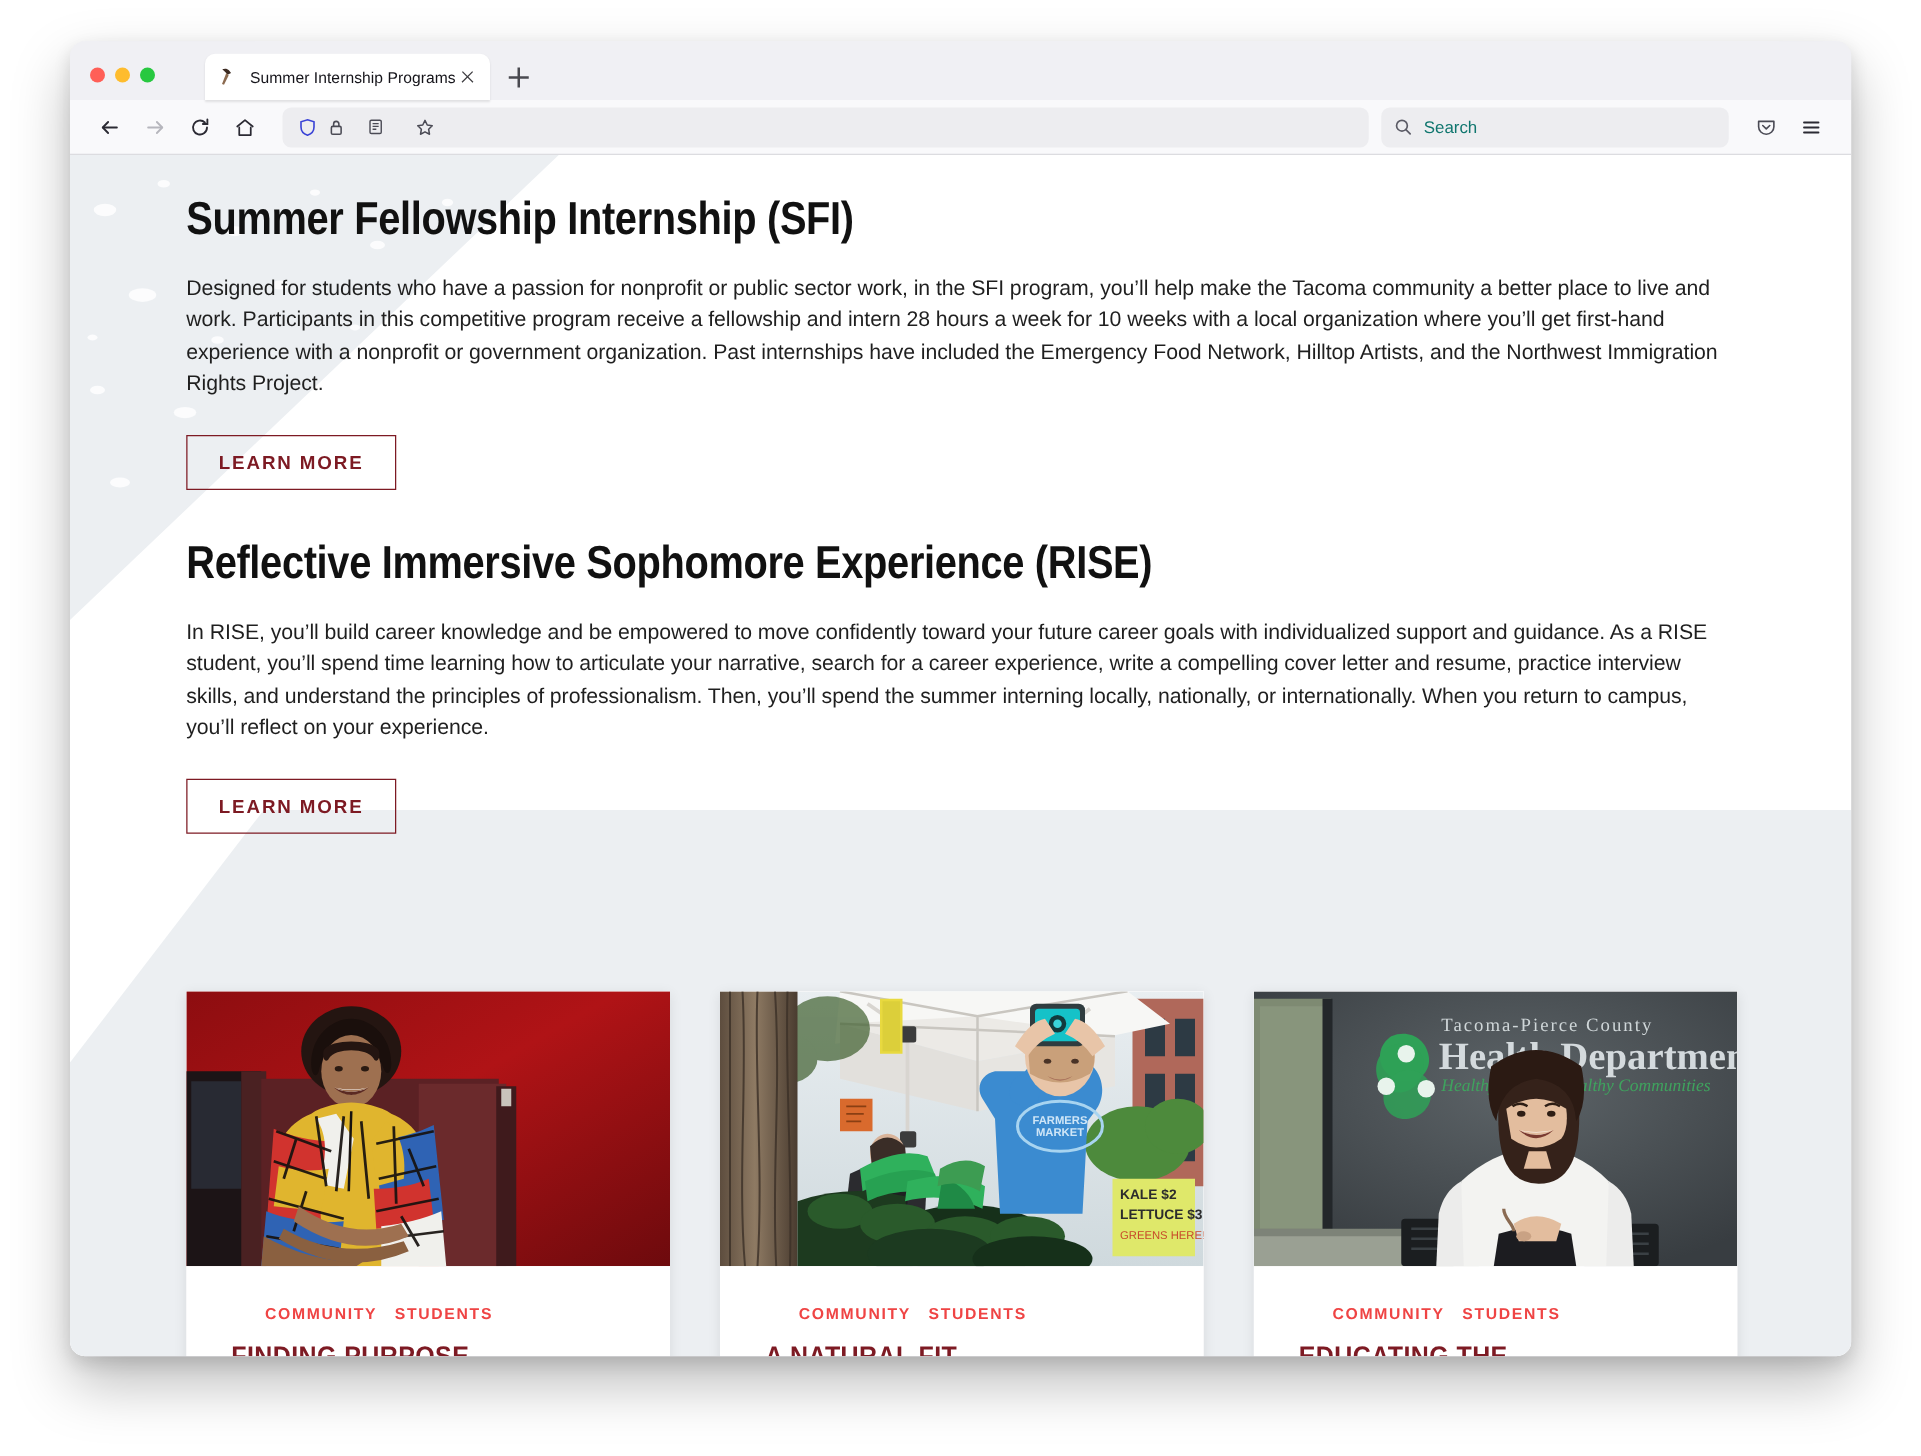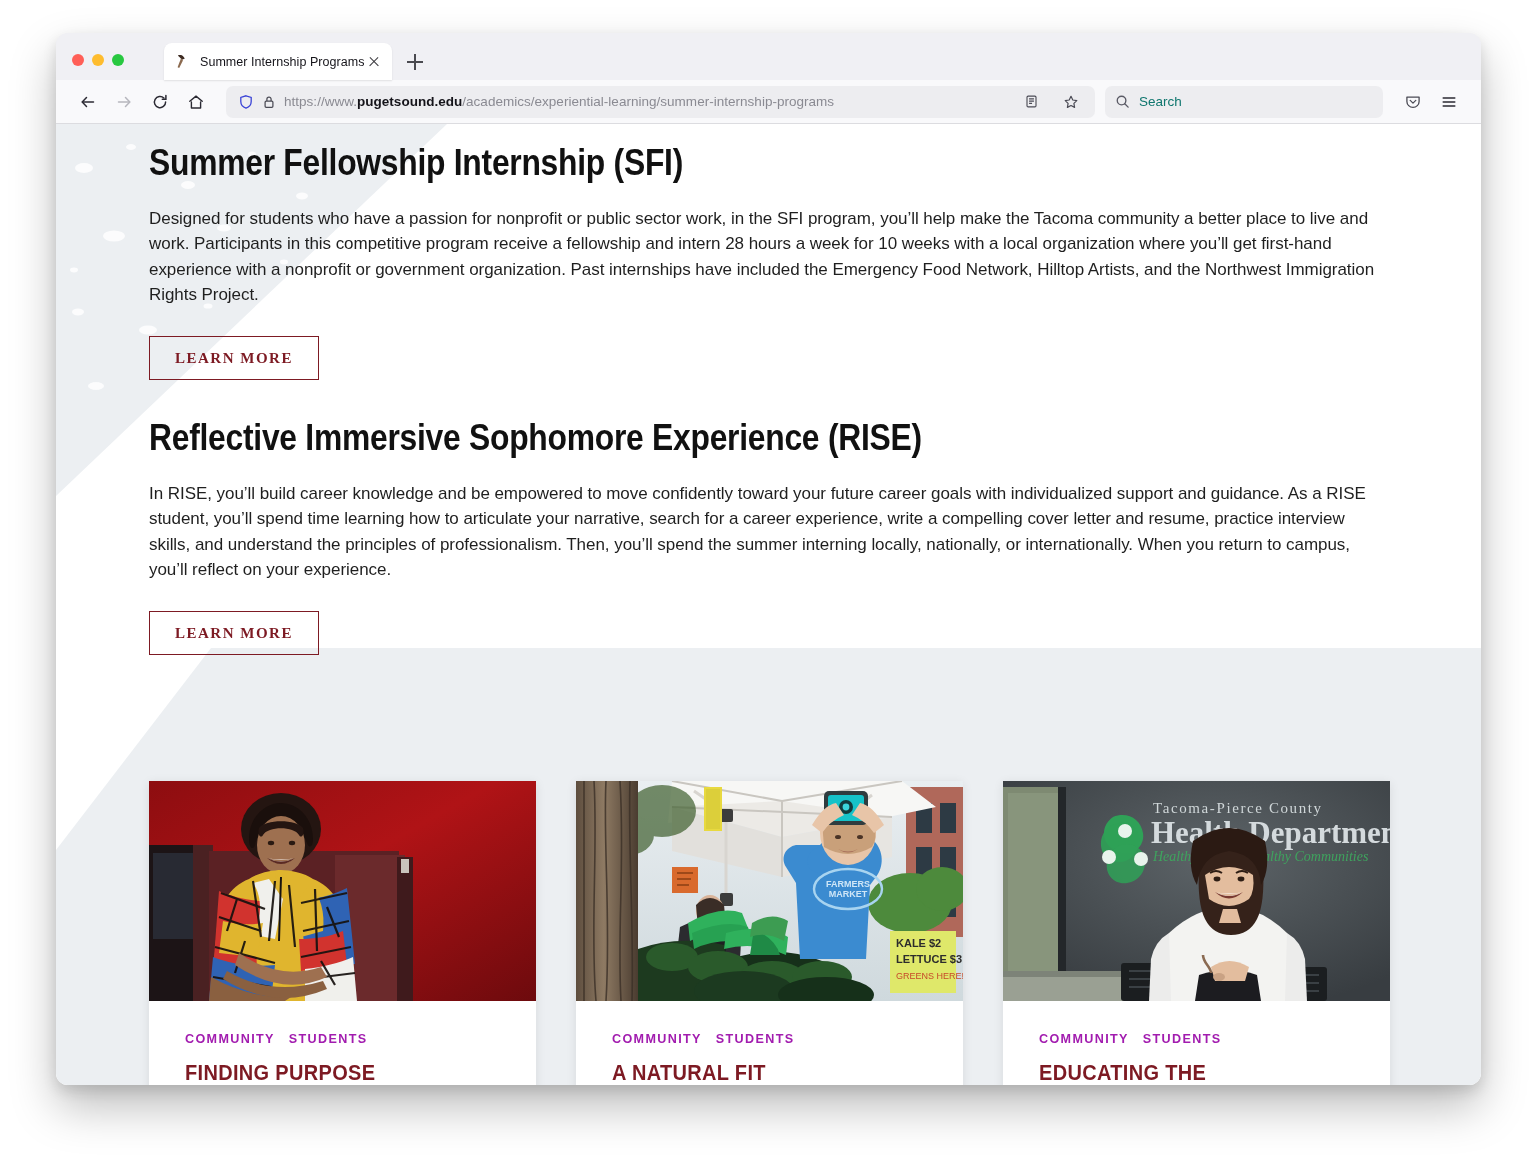--- a/index.html
+++ b/index.html
@@ -206,21 +206,21 @@
   .bg-wedge-lower-white {
     position: absolute;
     left: 0; top: 524px;
     width: 100%; height: 530px;
     background: #ffffff;
     clip-path: polygon(0 0, 155px 0, 0 202px);
   }
 
   .page-content {
     position: absolute;
-    left: 0; top: 0;
+    left: 0; top: 12px;
     width: 100%; height: 100%;
   }
 
   .container {
     position: absolute;
     left: 93px;
     top: 0;
     width: 1240px;
   }
 
@@ -241,21 +241,21 @@
     color: #1f1f1f;
     max-width: 1242px;
     letter-spacing: -0.05px;
   }
 
   .learn-more-btn {
     display: inline-block;
     border: 1.6px solid #7d1a23;
     color: #7d1a23;
     background: transparent;
-    font-family: Liberation Serif, serif;
+    font-family: Liberation Sans, sans-serif;
     font-weight: 700;
     font-size: 15px;
     letter-spacing: 1.5px;
     padding: 14px 25px 13px;
     line-height: 1;
   }
 
   
   .cards-row {
     position: absolute;
@@ -278,22 +278,23 @@
     display: block;
     overflow: hidden;
     position: relative;
   }
   .card-image svg { display: block; width: 100%; height: 100%; }
   .card-body { padding: 31px 36px 10px; }
   .card-tags {
     font-size: 12.6px;
     font-weight: 700;
     letter-spacing: 1.35px;
-    color: #a21caf;
+    color: #ef4444;
     margin-bottom: 15px;
+    margin-left: 27px;
   }
   .card-tags span { margin-right: 14px; }
   .card-title {
     font-family: "Liberation Sans Narrow", "Liberation Sans", sans-serif;
     font-weight: 700;
     font-size: 21.5px;
     letter-spacing: 0.35px;
     color: #7d1a23;
     margin-bottom: 21px;
     transform: scaleX(0.93);
@@ -351,21 +352,20 @@
     </div>
 
     <div class="urlbar">
       <svg width="16" height="16" viewBox="0 0 16 16" fill="none" stroke="#3b44d6" stroke-width="1.3">
         <path d="M8 1.8 13.2 3.4v4.2c0 3.2-2.3 5.6-5.2 6.6C5.1 13.2 2.8 10.8 2.8 7.6V3.4Z"></path>
       </svg>
       <svg width="14" height="16" viewBox="0 0 14 16" fill="none" stroke="#4b4b55" stroke-width="1.25">
         <rect x="3.1" y="7.1" width="7.8" height="6.3" rx="1.1"></rect>
         <path d="M4.9 7.1V5.2a2.1 2.1 0 0 1 4.2 0v1.9"></path>
       </svg>
-      <div class="url-text"><span>https://www.</span><b>pugetsound.edu</b><span>/academics/experiential-learning/summer-internship-programs</span></div>
       <div class="nav-btn">
         <svg width="15" height="15" viewBox="0 0 16 16" fill="none" stroke="#4b4b55" stroke-width="1.2">
           <rect x="3.2" y="2.3" width="9.6" height="11.4" rx="1.2"></rect>
           <path d="M5.4 5.2h5.2M5.4 7.6h5.2M5.4 10h3.2"></path>
         </svg>
       </div>
       <div class="nav-btn">
         <svg width="16" height="16" viewBox="0 0 16 16" fill="none" stroke="#4b4b55" stroke-width="1.2" stroke-linejoin="round">
           <path d="M8 2.3 9.8 6l4 .6-2.9 2.8.7 4-3.6-1.9L4.4 13.4l.7-4L2.2 6.6l4-.6Z"></path>
         </svg>

